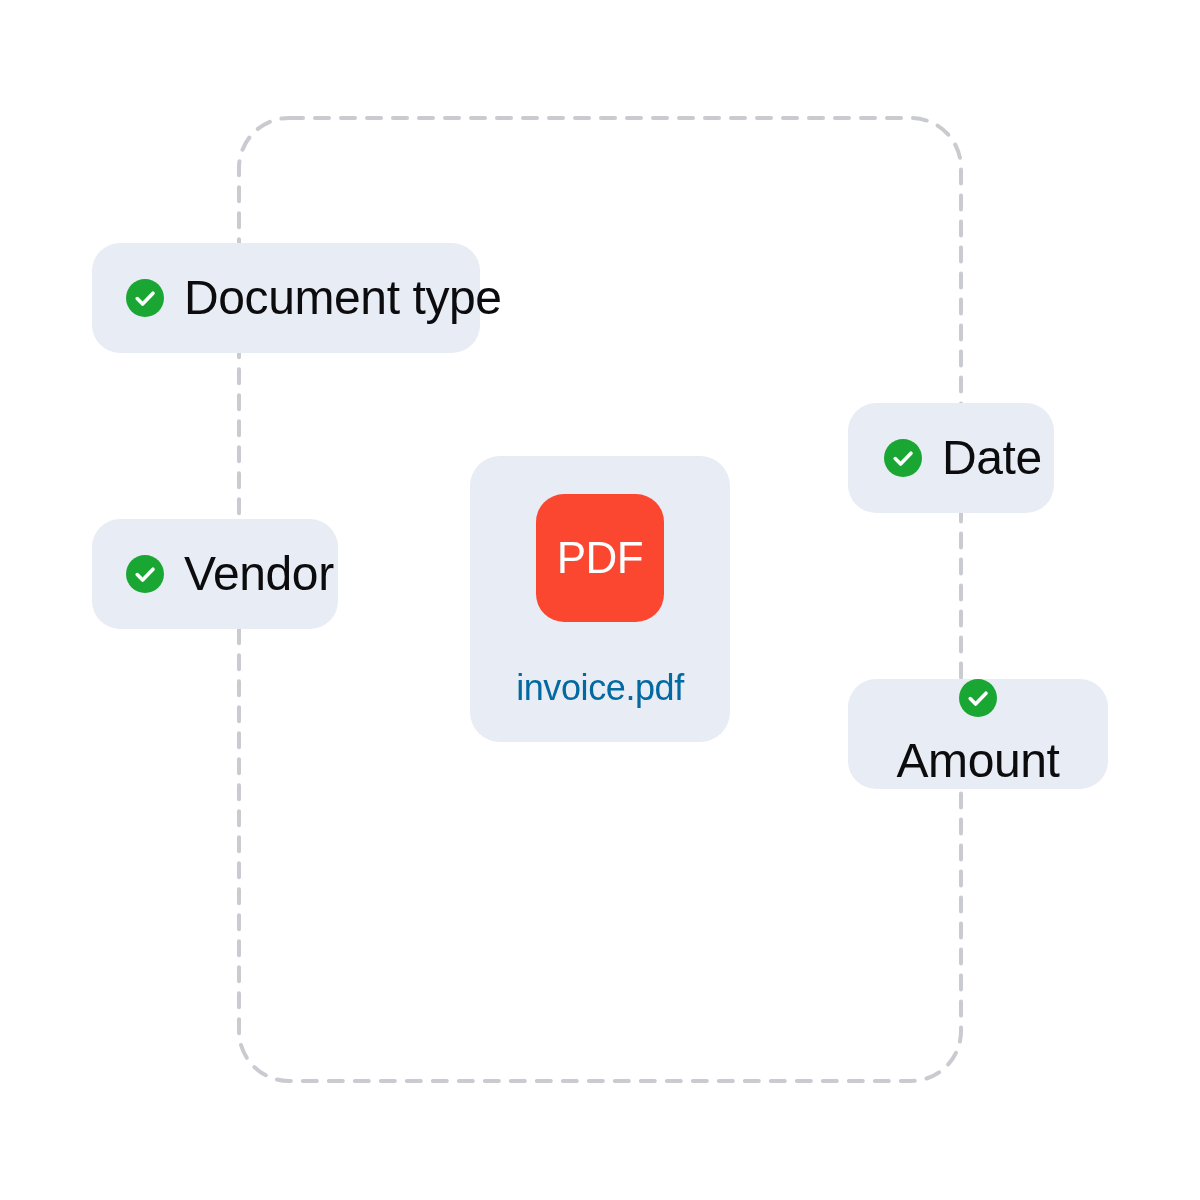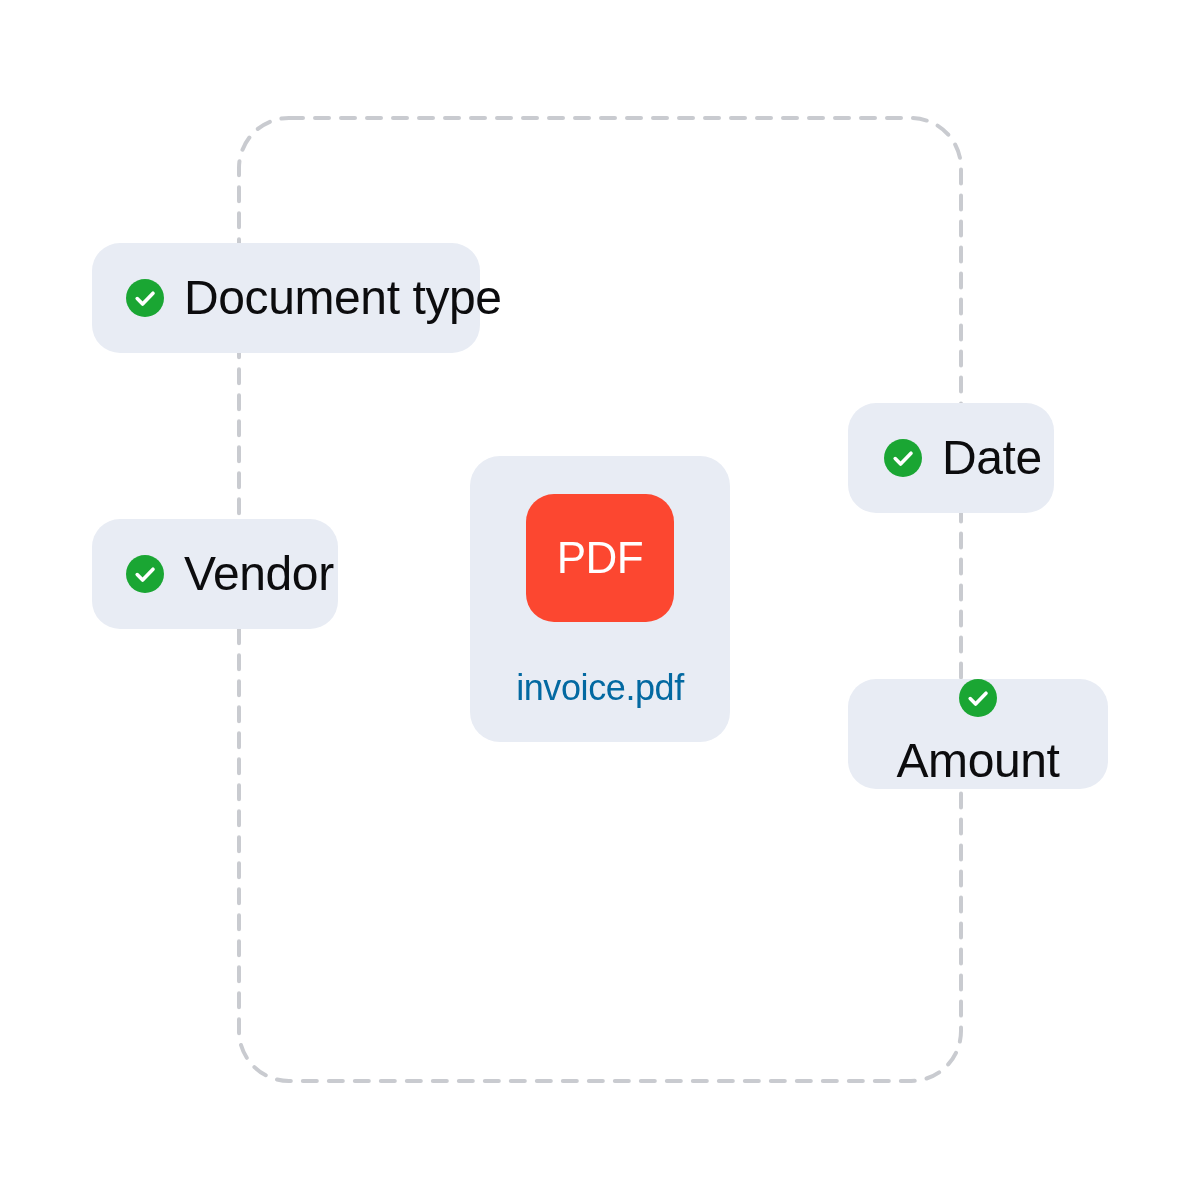--- a/index.html
+++ b/index.html
@@ -74,21 +74,21 @@
     height: 286px;
     background: #e8ecf4;
     border-radius: 30px;
     display: flex;
     flex-direction: column;
     align-items: center;
     box-sizing: border-box;
     padding-top: 38px;
   }
   #pdf-badge {
-    width: 148px;
+    width: 128px;
     height: 128px;
     border-radius: 28px;
     background: #fc4730;
     display: flex;
     align-items: center;
     justify-content: center;
   }
   #pdf-badge-text {
     color: #ffffff;
     font-size: 44px;

